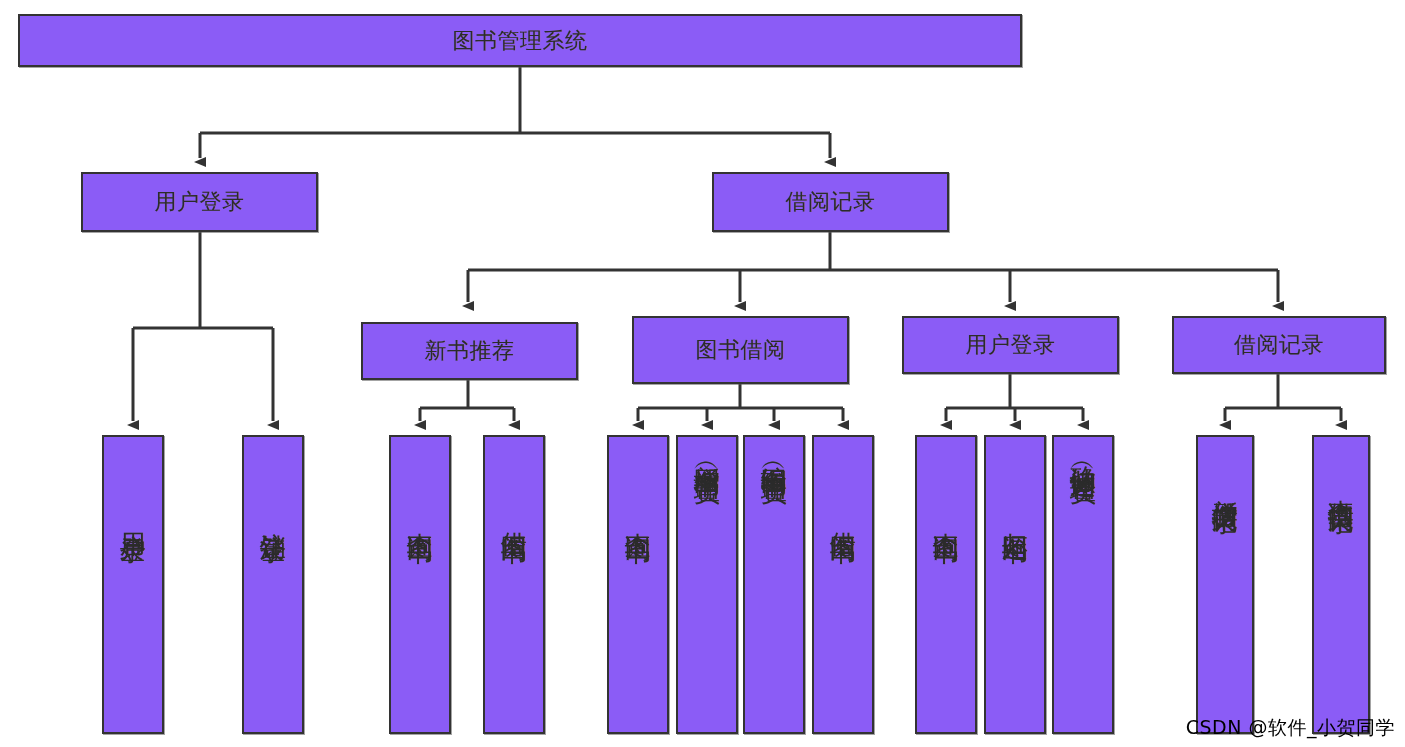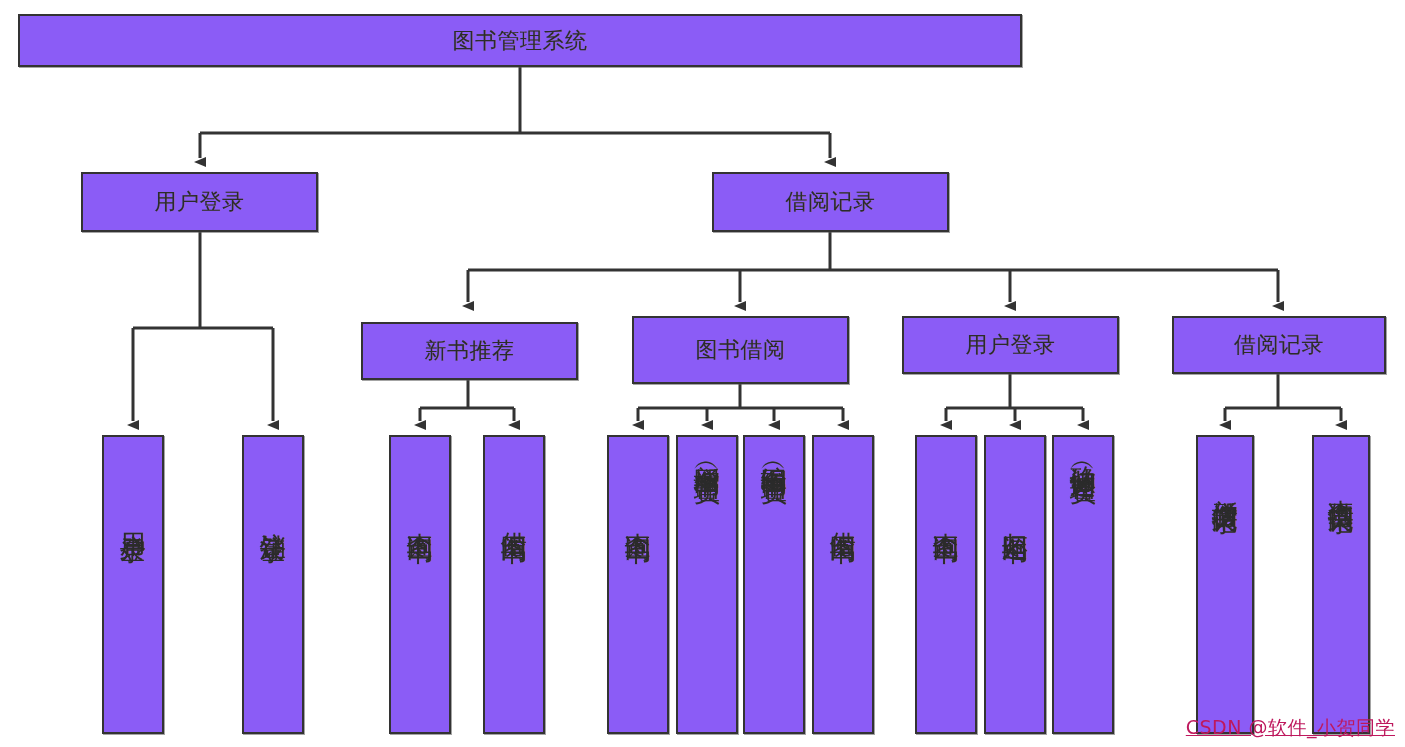--- a/index.html
+++ b/index.html
@@ -61,24 +61,23 @@
     top: 0;
     width: 1405px;
     height: 747px;
     pointer-events: none;
   }
   .watermark {
     position: absolute;
     right: 10px;
     bottom: 6px;
     font-size: 19px;
-    color: #be185d;
+    color: #000000;
     letter-spacing: 0.5px;
     white-space: nowrap;
-    text-decoration: underline;
   }
 </style>
 </head>
 <body>
 
 <div id="diagram-root">
 
   <svg class="connectors" viewBox="0 0 1405 747" xmlns="http://www.w3.org/2000/svg">
     <defs>
       <marker id="arrow" markerWidth="10" markerHeight="12" refX="1" refY="6" orient="auto" markerUnits="userSpaceOnUse">

